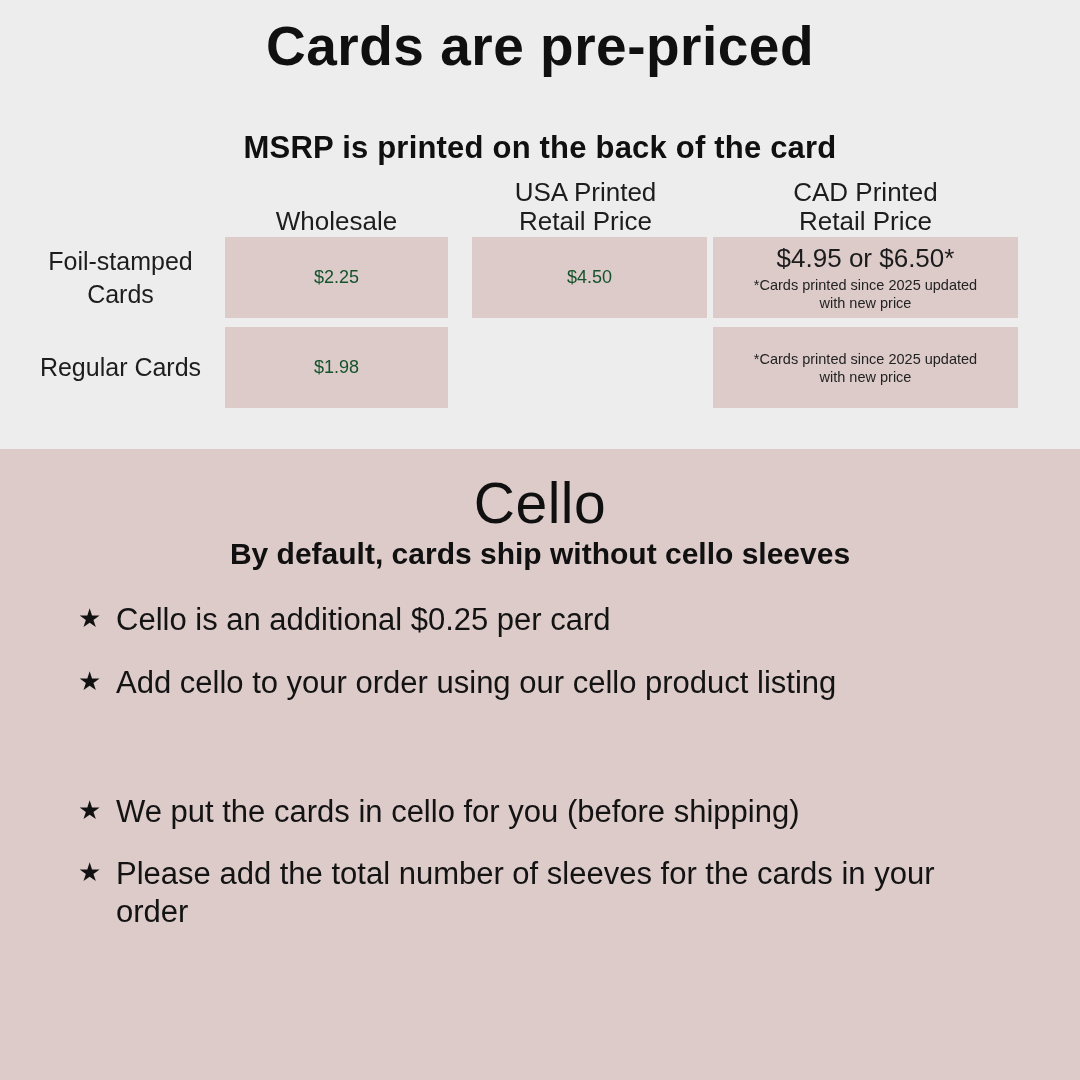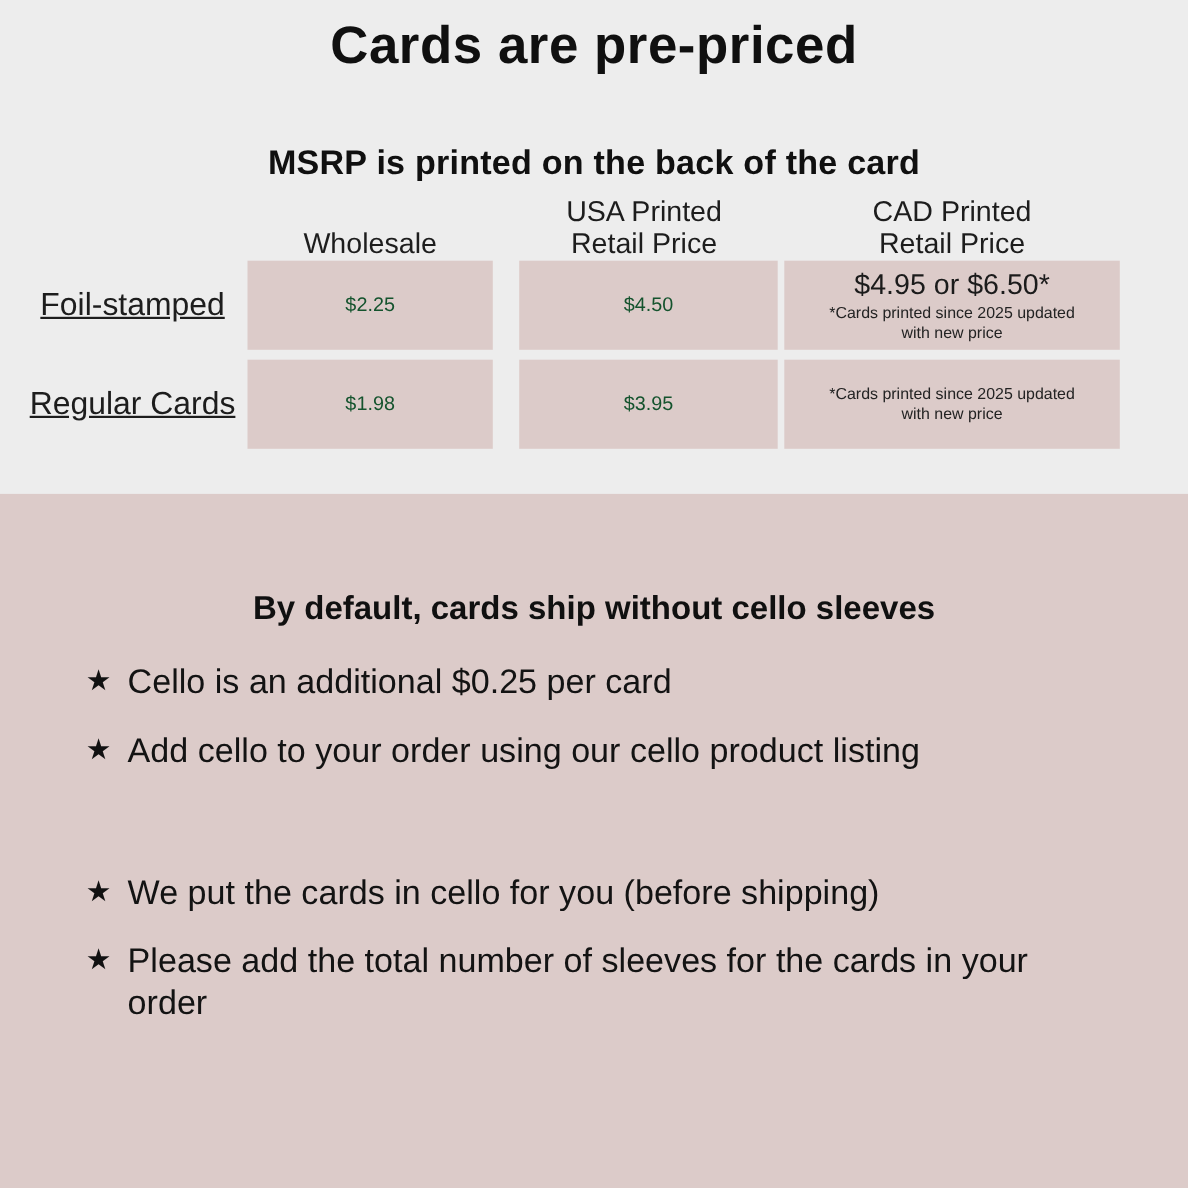--- a/index.html
+++ b/index.html
@@ -13,21 +13,21 @@
   .page { position:relative; width:1080px; height:1080px; }
 
   
   .top-section {
     position:absolute; left:0; top:0; width:1080px; height:449px;
     background:#ededed;
   }
   .title {
     position:absolute; left:0; top:14px; width:1080px;
     text-align:center;
-    font-size:48px; font-weight:700; letter-spacing:0.5px;
+    font-size:55px; font-weight:700; letter-spacing:0.5px;
     color:#101010;
   }
   .subtitle {
     position:absolute; left:0; top:88px; width:1080px;
     text-align:center;
     font-size:31px; font-weight:700; letter-spacing:0.2px;
     color:#101010;
     margin-top:42px;
   }
 
@@ -45,21 +45,21 @@
 
   .trow { position:relative; }
   .trow.r1 { height:81px; }
   .rowgap  { height:9px; }
   .trow.r2 { height:81px; }
 
   .rowlabel {
     position:absolute; left:18px; top:0; width:205px; height:100%;
     display:flex; align-items:center; justify-content:center;
     text-align:center;
-    font-size:29px; line-height:1.3; color:#1d1d1d;text-decoration:underline;
+    font-size:25px; line-height:1.3; color:#1d1d1d;
   }
   .cell {
     position:absolute; top:0; height:100%;
     background:#dccbc9;
     display:flex; flex-direction:column;
     align-items:center; justify-content:center;
     text-align:center;
   }
   .c1 { left:225px; width:223px; }
   .c2 { left:472px; width:235px; }
@@ -119,20 +119,21 @@
         <div class="th th-cad">
           <div>CAD Printed</div>
           <div>Retail Price</div>
         </div>
       </div>
 
       <div class="trow r1">
         <div class="rowlabel">
           <div>
             <div>Foil-stamped</div>
+            <div>Cards</div>
           </div>
         </div>
         <div class="cell c1">
           <span class="price">$2.25</span>
         </div>
         <div class="cell c2">
           <span class="price">$4.50</span>
         </div>
         <div class="cell c3">
           <span class="price-lg">$4.95 or $6.50*</span>
@@ -147,36 +148,34 @@
 
       <div class="trow r2">
         <div class="rowlabel">
           <div>
             <div>Regular Cards</div>
           </div>
         </div>
         <div class="cell c1">
           <span class="price">$1.98</span>
         </div>
-        <div class="cell c2">
-          <span class="price">$3.95</span>
-        </div>
         <div class="cell c3">
           <span class="note">
             <span>*Cards printed since 2025 updated</span><br>
             <span>with new price</span>
           </span>
         </div>
       </div>
 
     </div>
   </section>
 
   <section class="bottom-section">
 
+    <h2 class="cello-title">Cello</h2>
     <h3 class="cello-sub">By default, cards ship without cello sleeves</h3>
 
     <div class="bullets">
 
       <div class="bullet b1">
         <span class="star">★</span>
         <span class="btext">Cello is an additional $0.25 per card</span>
       </div>
 
       <div class="bullet b2">

